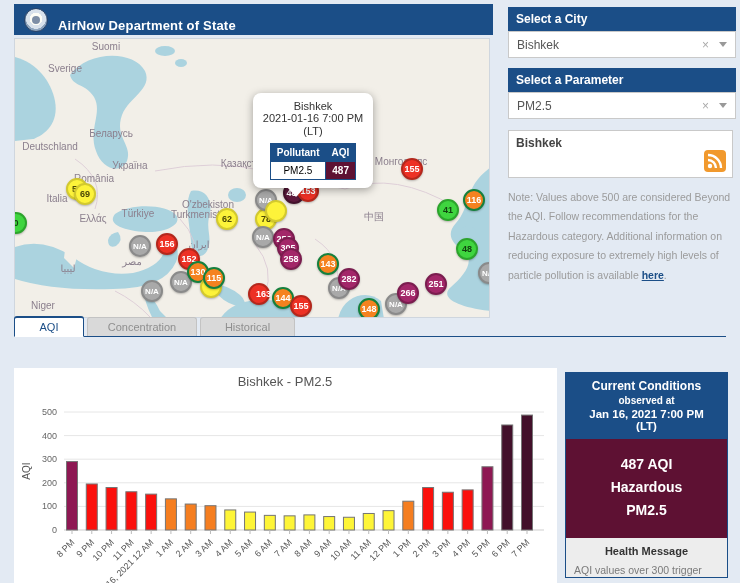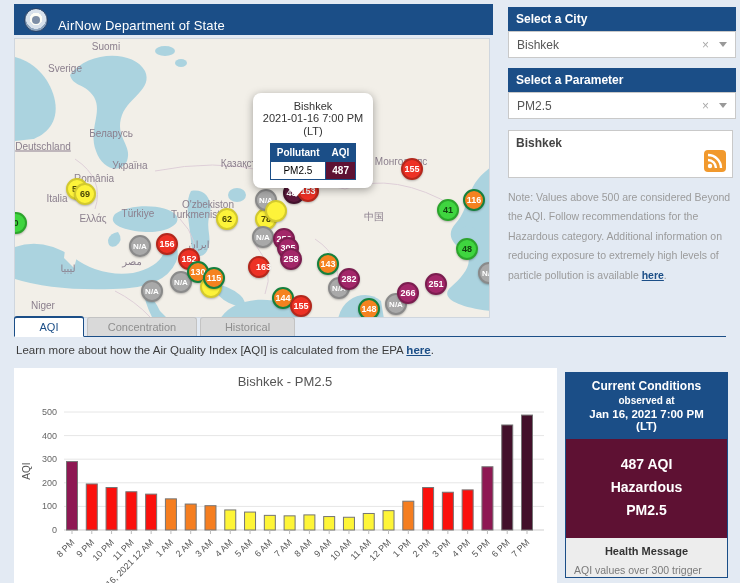--- a/index.html
+++ b/index.html
@@ -16,21 +16,21 @@
   .hdr {
     position:absolute; left:14px; top:4px; width:479px; height:31px;
     background:#1b4e87; color:#fff; display:flex; align-items:center;
     padding-left:10px;
   }
   .seal { width:24px; height:24px; border-radius:50%;
     background:radial-gradient(circle at 50% 45%, #fdfdf6 0 38%, #d9e2ec 39% 60%, #8fa6bf 61% 78%, #3f5d85 79% 100%);
     border:1px solid #2c4468; margin-right:10px; position:relative; }
   .seal:after { content:""; position:absolute; left:7px; top:7px; width:8px; height:8px;
     border-radius:50%; background:#7d8ea6; }
-  .hdr-title { font-size:13px; font-weight:normal; letter-spacing:.2px;margin-top:12px; }
+  .hdr-title { font-size:13px; font-weight:bold; letter-spacing:.2px;margin-top:12px; }
 
   
   .map {
     position:absolute; left:14px; top:38px; width:476px; height:280px;
     background:#f2efe8; overflow:hidden; border:1px solid #cfd6de;
   }
   .map svg.base { position:absolute; left:0; top:0; }
   .maplabel {
     position:absolute; transform:translate(-50%,-50%);
     font-size:10px; color:#8b7f8d; white-space:nowrap; pointer-events:none;
@@ -170,21 +170,21 @@
         <path d="M240,205 Q260,230 250,255"></path>
         <path d="M60,120 Q90,140 80,170"></path>
         <path d="M300,200 Q330,220 320,250"></path>
         <path d="M100,252 Q120,262 135,278"></path>
       </g>
     </svg>
     <div>
         <span class="maplabel" style="left: 91px; top: 7px;">Suomi</span>
         <span class="maplabel" style="left: 50px; top: 29px;">Sverige</span>
         <span class="maplabel" style="left: 96px; top: 94px;">Беларусь</span>
-        <span class="maplabel" style="left: 28px; top: 107px; text-decoration: underline;">Deutschland</span>
+        <span class="maplabel" style="left: 35px; top: 107px;">Deutschland</span>
         <span class="maplabel" style="left: 115px; top: 126px;">Україна</span>
         <span class="maplabel" style="left: 79px; top: 139px;">România</span>
         <span class="maplabel" style="left: 42px; top: 159px;">Italia</span>
         <span class="maplabel" style="left: 78px; top: 179px;">Ελλάς</span>
         <span class="maplabel" style="left: 123px; top: 174px;">Türkiye</span>
         <span class="maplabel" style="left: 28px; top: 266px;">Niger</span>
         <span class="maplabel" style="left: 53px; top: 229px;">ليبيا</span>
         <span class="maplabel" style="left: 117px; top: 222px;">مصر</span>
         <span class="maplabel" style="left: 229px; top: 124px;">Қазақстан</span>
         <span class="maplabel" style="left: 193px; top: 165px;">O'zbekiston</span>
@@ -198,21 +198,21 @@
         <div class="marker moderate" style="left: 70px; top: 155px;">69</div>
         <div class="marker good" style="left: 1px; top: 184px;">0</div>
         <div class="marker na" style="left: 125px; top: 207px;">N/A</div>
         <div class="marker unhealthy" style="left: 152px; top: 205px;">156</div>
         <div class="marker unhealthy" style="left: 174px; top: 220px;">152</div>
         <div class="marker na" style="left: 137px; top: 252px;">N/A</div>
         <div class="marker na" style="left: 166px; top: 243px;">N/A</div>
         <div class="marker usg" style="left: 183px; top: 233px;">130</div>
         <div class="marker moderate" style="left: 196px; top: 248px;"></div>
         <div class="marker usg" style="left: 199px; top: 239px;">115</div>
-        <div class="marker unhealthy" style="left: 244px; top: 228px; padding-left: 9px;">163</div>
+        <div class="marker unhealthy" style="left: 244px; top: 255px; padding-left: 9px;">163</div>
         <div class="marker moderate" style="left: 212px; top: 180px;">62</div>
         <div class="marker moderate" style="left: 251px; top: 180px;">78</div>
         <div class="marker na" style="left: 251px; top: 161px;">N/A</div>
         <div class="marker na" style="left: 248px; top: 198px;">N/A</div>
         <div class="marker veryunhealthy" style="left: 269px; top: 200px;">256</div>
         <div class="marker veryunhealthy" style="left: 273px; top: 209px;">305</div>
         <div class="marker veryunhealthy" style="left: 276px; top: 220px;">258</div>
         <div class="marker moderate" style="left: 261px; top: 172px;"></div>
         <div class="marker hazardous" style="left: 279px; top: 154px;">487</div>
         <div class="marker unhealthy" style="left: 293px; top: 152px;">153</div>
@@ -248,21 +248,20 @@
       </tbody>
         </table>
     </div>
   </div>
 
   <div class="tabbar">
     <div class="tab t0 active">AQI</div>
     <div class="tab t1">Concentration</div>
     <div class="tab t2">Historical</div>
   </div>
-  <div class="learnmore"><span>Learn more about how the Air Quality Index [AQI] is calculated from the EPA </span><a class="link">here</a><span>.</span></div>
 
   <div class="chartpanel">
     <svg id="chart-svg" width="543" height="215">
         <text x="271" y="18" text-anchor="middle" font-size="13" fill="#555" font-family="Liberation Sans, sans-serif">Bishkek - PM2.5</text>
         <text x="16" y="103" font-size="10" fill="#555" text-anchor="middle" transform="rotate(-90 16 103)" font-family="Liberation Sans, sans-serif">AQI</text>
         <text x="43" y="165" text-anchor="end" font-size="9" fill="#666" font-family="Liberation Sans, sans-serif">0</text>
         <line x1="50" y1="138.4" x2="530" y2="138.4" stroke="#e6e6e6" stroke-width="1"></line>
         <text x="43" y="141.4" text-anchor="end" font-size="9" fill="#666" font-family="Liberation Sans, sans-serif">100</text>
         <line x1="50" y1="114.8" x2="530" y2="114.8" stroke="#e6e6e6" stroke-width="1"></line>
         <text x="43" y="117.8" text-anchor="end" font-size="9" fill="#666" font-family="Liberation Sans, sans-serif">200</text>

